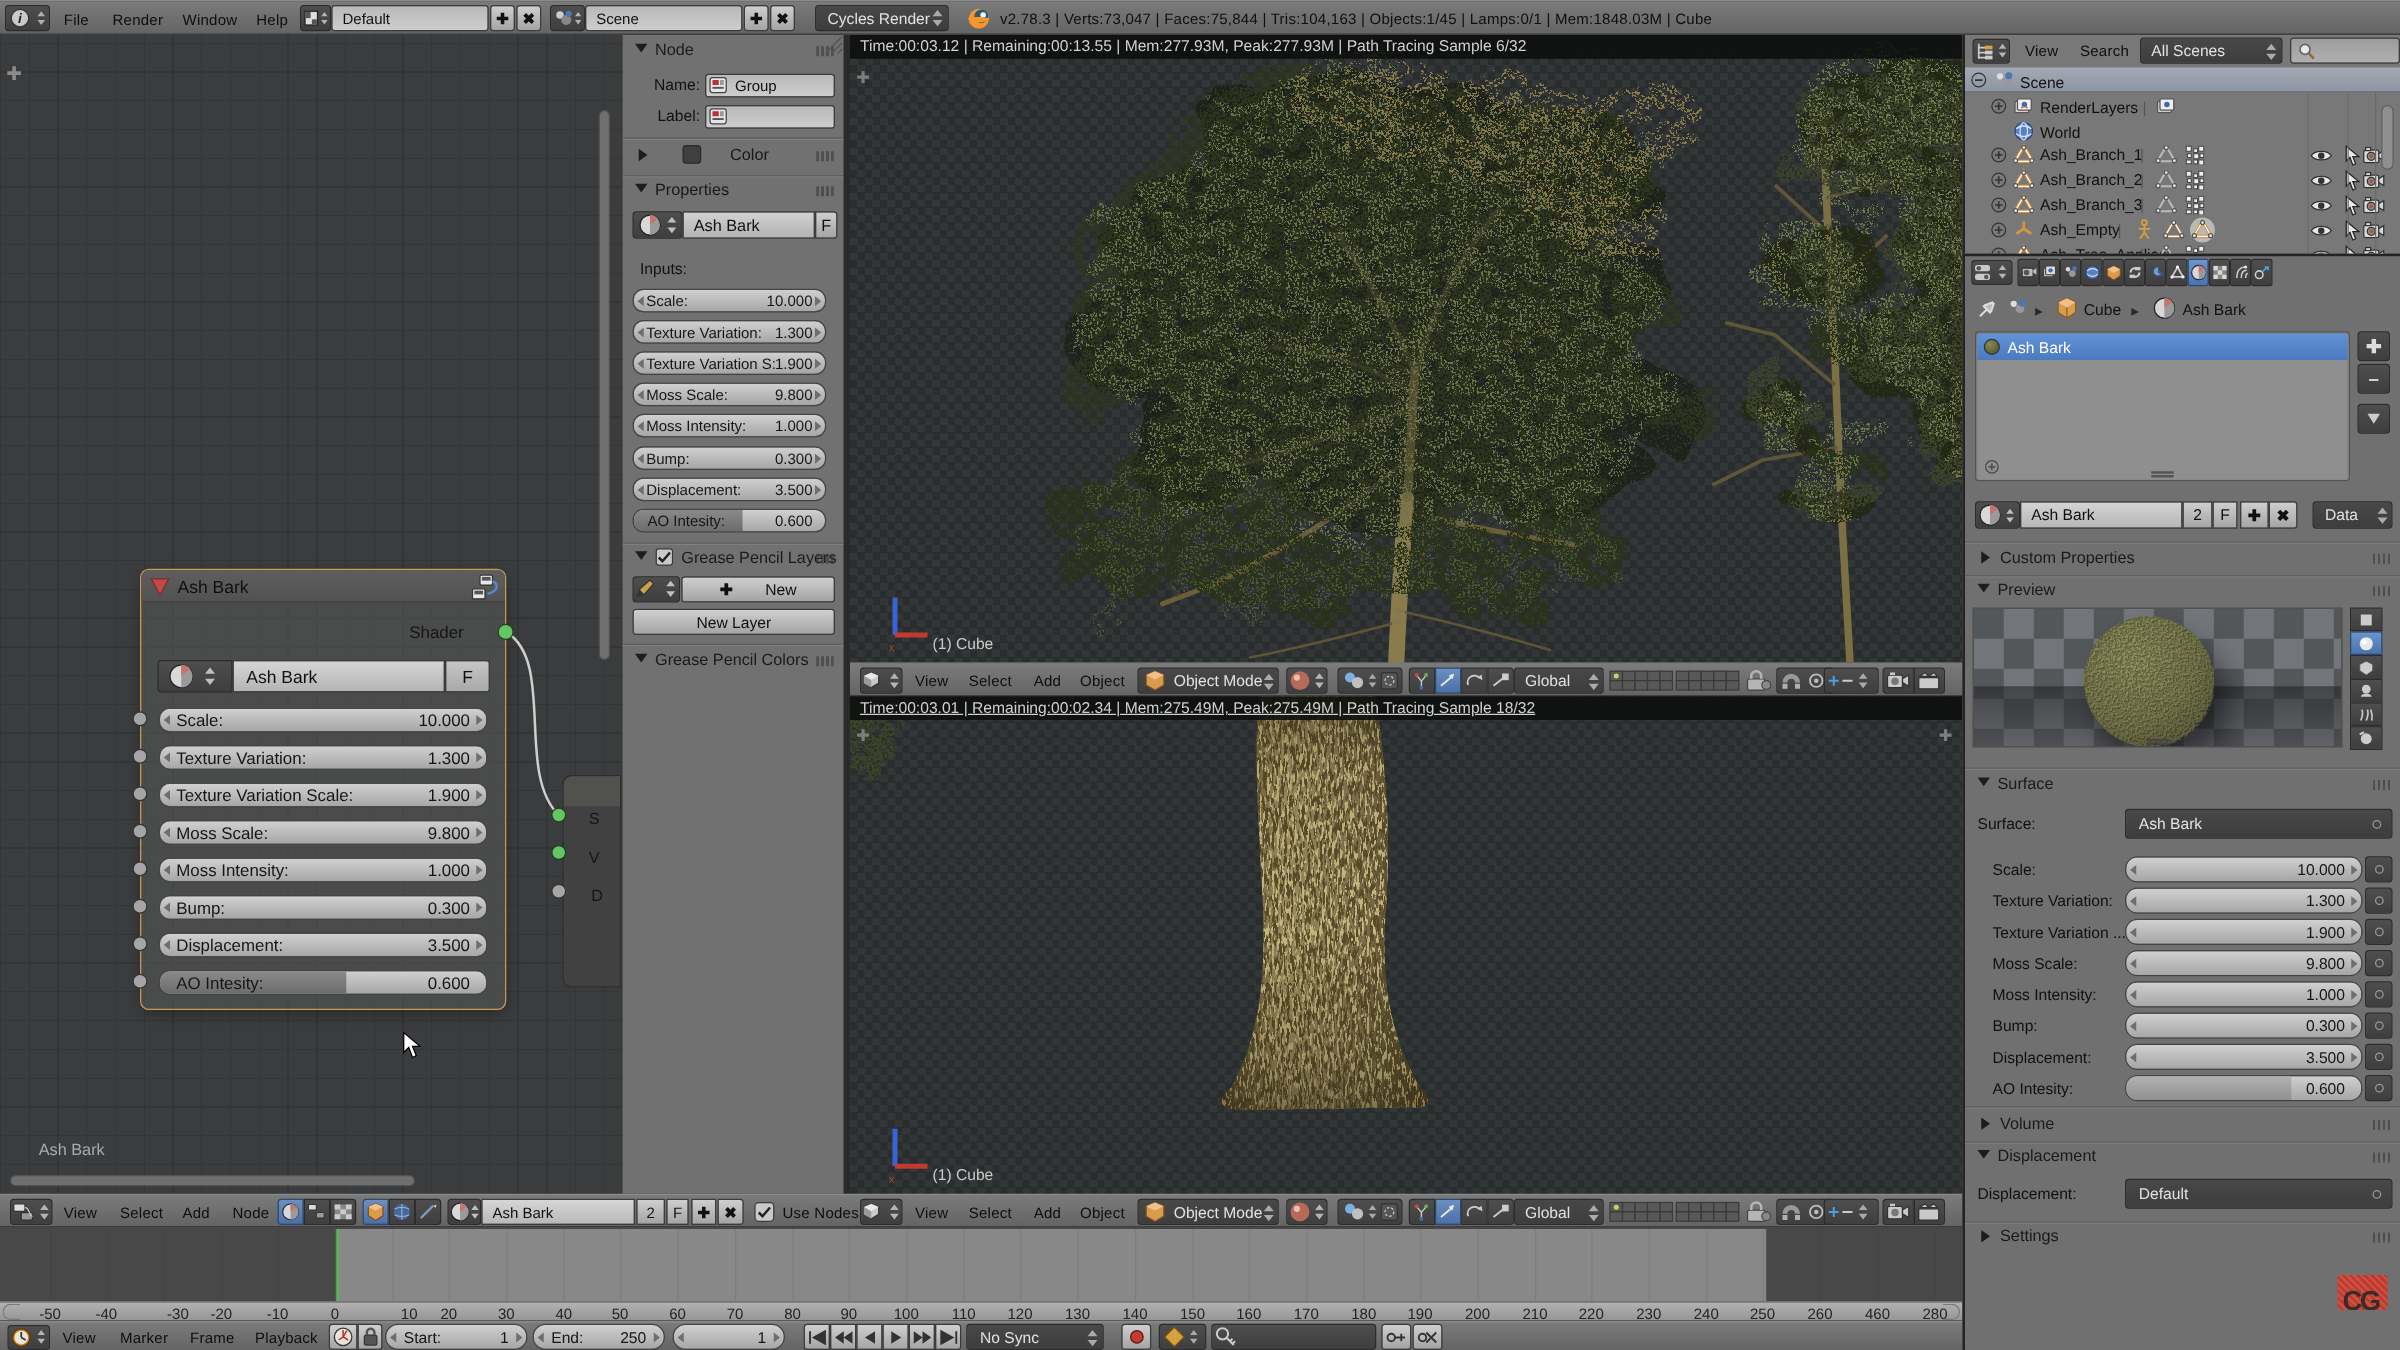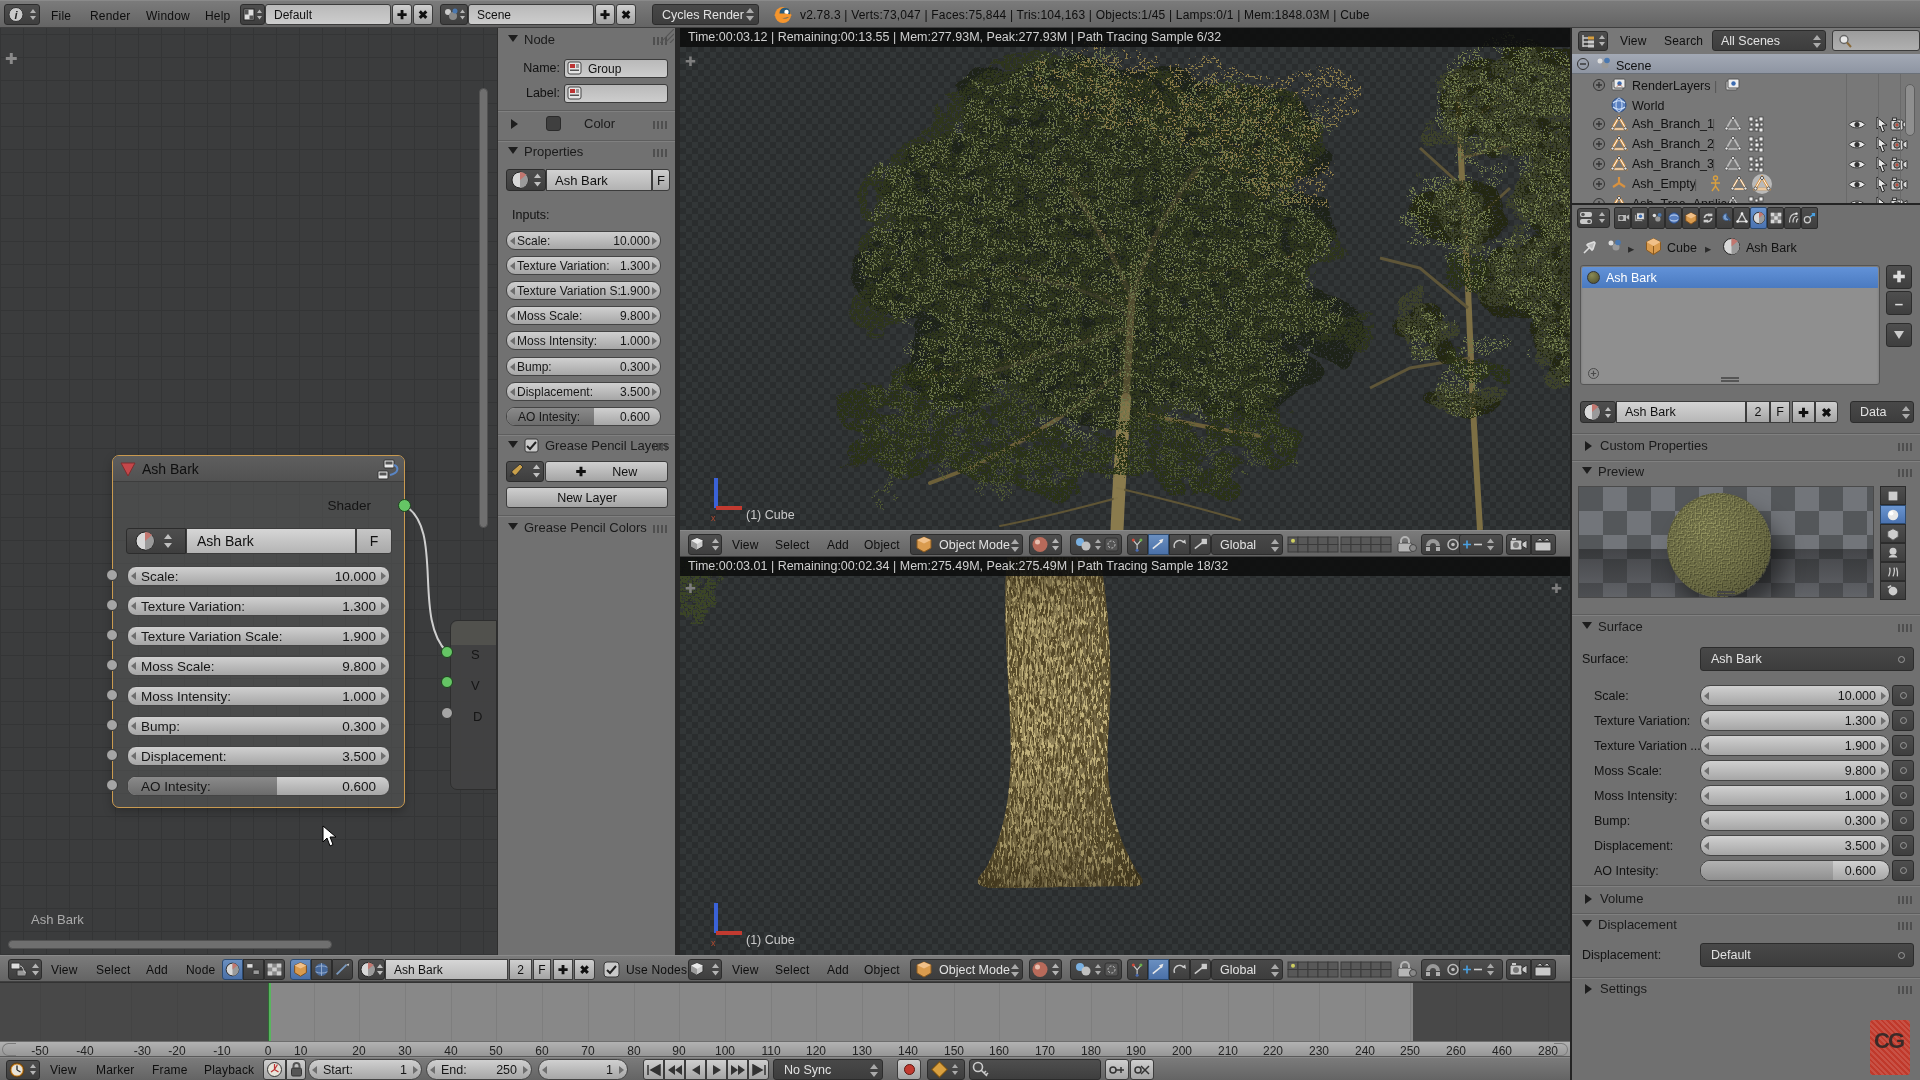--- a/index.html
+++ b/index.html
@@ -616,21 +616,21 @@
       <path id="trunkp" d="M327 0 L420 0 C 430 60, 433 120, 428 180 C 425 240, 436 280, 458 316 C 468 327, 462 331, 440 329 L312 331 C 296 329, 293 325, 305 313 C 329 270, 333 220, 330 160 C 327 100, 323 50, 327 0 Z"></path>
     </defs>
     <use href="#trunkp" fill="url(#tg)"></use>
     <use href="#trunkp" fill="#594c2b" filter="url(#fbarkd)"></use>
     <use href="#trunkp" fill="#c6b67f" filter="url(#fbarkl)"></use>
     <use href="#trunkp" fill="url(#tshade)"></use>
     <g fill="#3a4526" filter="url(#fmid)">
           <ellipse cx="5" cy="28" rx="32" ry="30"></ellipse>
         </g>
   </svg>
-  <div class="abs" style="left:0;top:0;width:890px;height:19px;background:rgba(12,14,14,.88);color:#d0d0d0;font-size:12.5px;line-height:19px;padding-left:8px;">Time:00:03.01 | Remaining:00:02.34 | Mem:275.49M, Peak:275.49M | Path Tracing Sample 18/32</div>
+  <div class="abs" style="left:0;top:0;width:890px;height:19px;background:rgba(12,14,14,.88);color:#d0d0d0;font-size:12.5px;line-height:19px;padding-left:8px;text-decoration:underline;">Time:00:03.01 | Remaining:00:02.34 | Mem:275.49M, Peak:275.49M | Path Tracing Sample 18/32</div>
   <div class="abs" style="left:5px;top:24px;color:#7e7e7e;font-size:13px;">✚</div>
   <div class="abs" style="right:8px;top:24px;color:#7e7e7e;font-size:13px;">✚</div>
   <svg class="abs" style="left:28px;top:344px;" width="60" height="46" viewBox="0 0 60 46">
         <path d="M8 2v30" stroke="#3a62d8" stroke-width="4"></path>
         <path d="M8 32h26" stroke="#c23a30" stroke-width="4"></path>
         <text x="3" y="45" fill="#b04a30" font-size="9">x</text>
       </svg>
   <div class="abs" style="left:66px;top:376px;color:#cacaca;font-size:12.5px;">(1) Cube</div>
   <div class="abs hdr vphdr" style="left:0;top:398px;width:890px;height:27px;">
     <div class="abs iconbox" style="left:8px;top:3px;width:34px;height:21px;">
@@ -898,21 +898,21 @@
     <div class="abs" style="left:1413px;top:0;width:157px;height:58px;background:rgba(30,30,30,.6);"></div>
     <div class="abs" style="left:268px;top:0;width:3px;height:58px;background:#58b55e;border-left:1px solid #2e6a33;"></div>
   </div>
   <div class="abs" style="left:0;top:58px;width:1570px;height:16px;background:linear-gradient(#b2b2b2,#969696);border-top:1px solid #6e6e6e;border-bottom:1px solid #5a5a5a;font-size:12px;color:#222;">
     <span class="abs" style="left:20px;top:2px;width:40px;text-align:center;">-50</span>
     <span class="abs" style="left:65px;top:2px;width:40px;text-align:center;">-40</span>
     <span class="abs" style="left:111px;top:2px;width:40px;text-align:right;">-30</span>
     <span class="abs" style="left:157px;top:2px;width:40px;text-align:center;">-20</span>
     <span class="abs" style="left:202px;top:2px;width:40px;text-align:center;">-10</span>
     <span class="abs" style="left:248px;top:2px;width:40px;text-align:center;">0</span>
-    <span class="abs" style="left:294px;top:2px;width:40px;text-align:left;">10</span>
+    <span class="abs" style="left:294px;top:2px;width:40px;text-align:right;">10</span>
     <span class="abs" style="left:339px;top:2px;width:40px;text-align:center;">20</span>
     <span class="abs" style="left:385px;top:2px;width:40px;text-align:center;">30</span>
     <span class="abs" style="left:431px;top:2px;width:40px;text-align:center;">40</span>
     <span class="abs" style="left:476px;top:2px;width:40px;text-align:center;">50</span>
     <span class="abs" style="left:522px;top:2px;width:40px;text-align:center;">60</span>
     <span class="abs" style="left:568px;top:2px;width:40px;text-align:center;">70</span>
     <span class="abs" style="left:614px;top:2px;width:40px;text-align:center;">80</span>
     <span class="abs" style="left:659px;top:2px;width:40px;text-align:center;">90</span>
     <span class="abs" style="left:705px;top:2px;width:40px;text-align:center;">100</span>
     <span class="abs" style="left:751px;top:2px;width:40px;text-align:center;">110</span>
@@ -1651,17 +1651,17 @@
       <div class="dots" style="top:691px;"></div>
   <div class="sep" style="top:708px;"></div>
   <div class="ph abs" style="left:10px;top:712px;"><span class="tri"></span>Displacement</div>
       <div class="dots" style="top:717px;"></div>
   <div class="abs" style="left:10px;top:743px;">Displacement:</div>
   <div class="abs ddark" style="left:128px;top:738px;width:214px;height:24px;padding-left:10px;">Default<span style="position:absolute;right:8px;top:8px;width:7px;height:7px;border-radius:50%;border:1.5px solid #999;"></span></div>
   <div class="sep" style="top:772px;"></div>
   <div class="ph abs" style="left:10px;top:776px;"><span class="trir"></span>Settings</div>
       <div class="dots" style="top:781px;"></div>
 
-  <div class="abs" style="left:298px;top:815px;width:40px;height:55px;background:#c0392b;border-radius:3px;overflow:hidden;">
+  <div class="abs" style="left:298px;top:815px;width:40px;height:28px;background:#c0392b;border-radius:3px;overflow:hidden;">
     <div class="abs" style="inset:0;background:repeating-linear-gradient(45deg,rgba(255,255,255,.12) 0 2px,transparent 2px 4px);"></div>
     <div class="abs" style="left:4px;top:8px;font-family:'Liberation Sans',sans-serif;font-weight:bold;font-size:22px;color:#3a2a28;letter-spacing:-2px;">CG</div>
   </div>
 </div>
 </div>
 </body></html>

